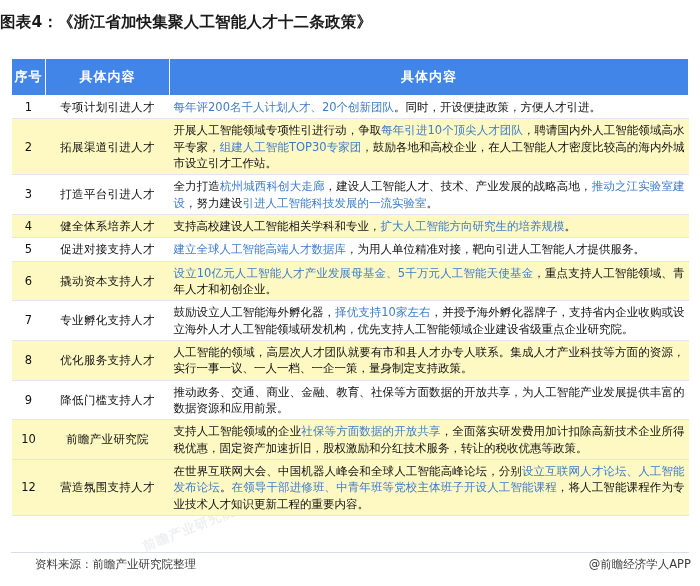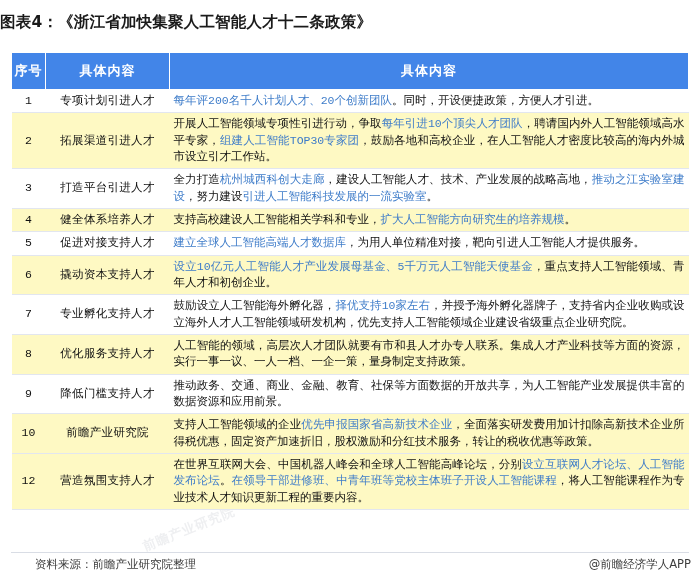--- a/index.html
+++ b/index.html
@@ -39,22 +39,21 @@
     color: #1a1a1a;
     padding-top: 12px;
     padding-bottom: 9px;
     letter-spacing: 0.2px;
     position: relative;
     z-index: 3;
   }
   .table-wrap {
     position: relative;
     z-index: 2;
-    margin: 10px 11px;
-    font-family: Liberation Mono, monospace;
+    margin: 16px 11px;
   }
   table.policy-table {
     width: 678px;
     border-collapse: collapse;
     table-layout: fixed;
   }
   table.policy-table th {
     background: #4285E8;
     color: #ffffff;
     font-size: 13px;
@@ -193,21 +192,21 @@
             <td class="col-content"><span>人工智能的领域，高层次人才团队就要有市和县人才办专人联系。集成人才产业科技等方面的资源，实行一事一议、一人一档、一企一策，量身制定支持政策。</span></td>
           </tr>
           <tr class="row-odd">
             <td class="col-idx">9</td>
             <td class="col-policy">降低门槛支持人才</td>
             <td class="col-content"><span>推动政务、交通、商业、金融、教育、社保等方面数据的开放共享，为人工智能产业发展提供丰富的数据资源和应用前景。</span></td>
           </tr>
           <tr class="row-even">
             <td class="col-idx">10</td>
             <td class="col-policy">前瞻产业研究院</td>
-            <td class="col-content"><span>支持人工智能领域的企业</span><span class="hl" style="color: rgb(62, 124, 201);">优先申报国家省高新技术企业</span><span>，全面落实研发费用加计扣除高新技术企业所得税优惠，固定资产加速折旧，股权激励和分红技术服务，转让的税收优惠等政策。</span></td>
+            <td class="col-content"><span>支持人工智能领域的企业</span><span class="hl" style="color: rgb(62, 124, 201);">社保等方面数据的开放共享</span><span>，全面落实研发费用加计扣除高新技术企业所得税优惠，固定资产加速折旧，股权激励和分红技术服务，转让的税收优惠等政策。</span></td>
           </tr>
           <tr class="row-even">
             <td class="col-idx">12</td>
             <td class="col-policy">营造氛围支持人才</td>
             <td class="col-content"><span>在世界互联网大会、中国机器人峰会和全球人工智能高峰论坛，分别</span><span class="hl" style="color: rgb(62, 124, 201);">设立互联网人才论坛、人工智能发布论坛</span><span>。</span><span class="hl" style="color: rgb(62, 124, 201);">在领导干部进修班、中青年班等党校主体班子开设人工智能课程</span><span>，将人工智能课程作为专业技术人才知识更新工程的重要内容。</span></td>
           </tr>
         </tbody>
     </table>
   </div>
 

